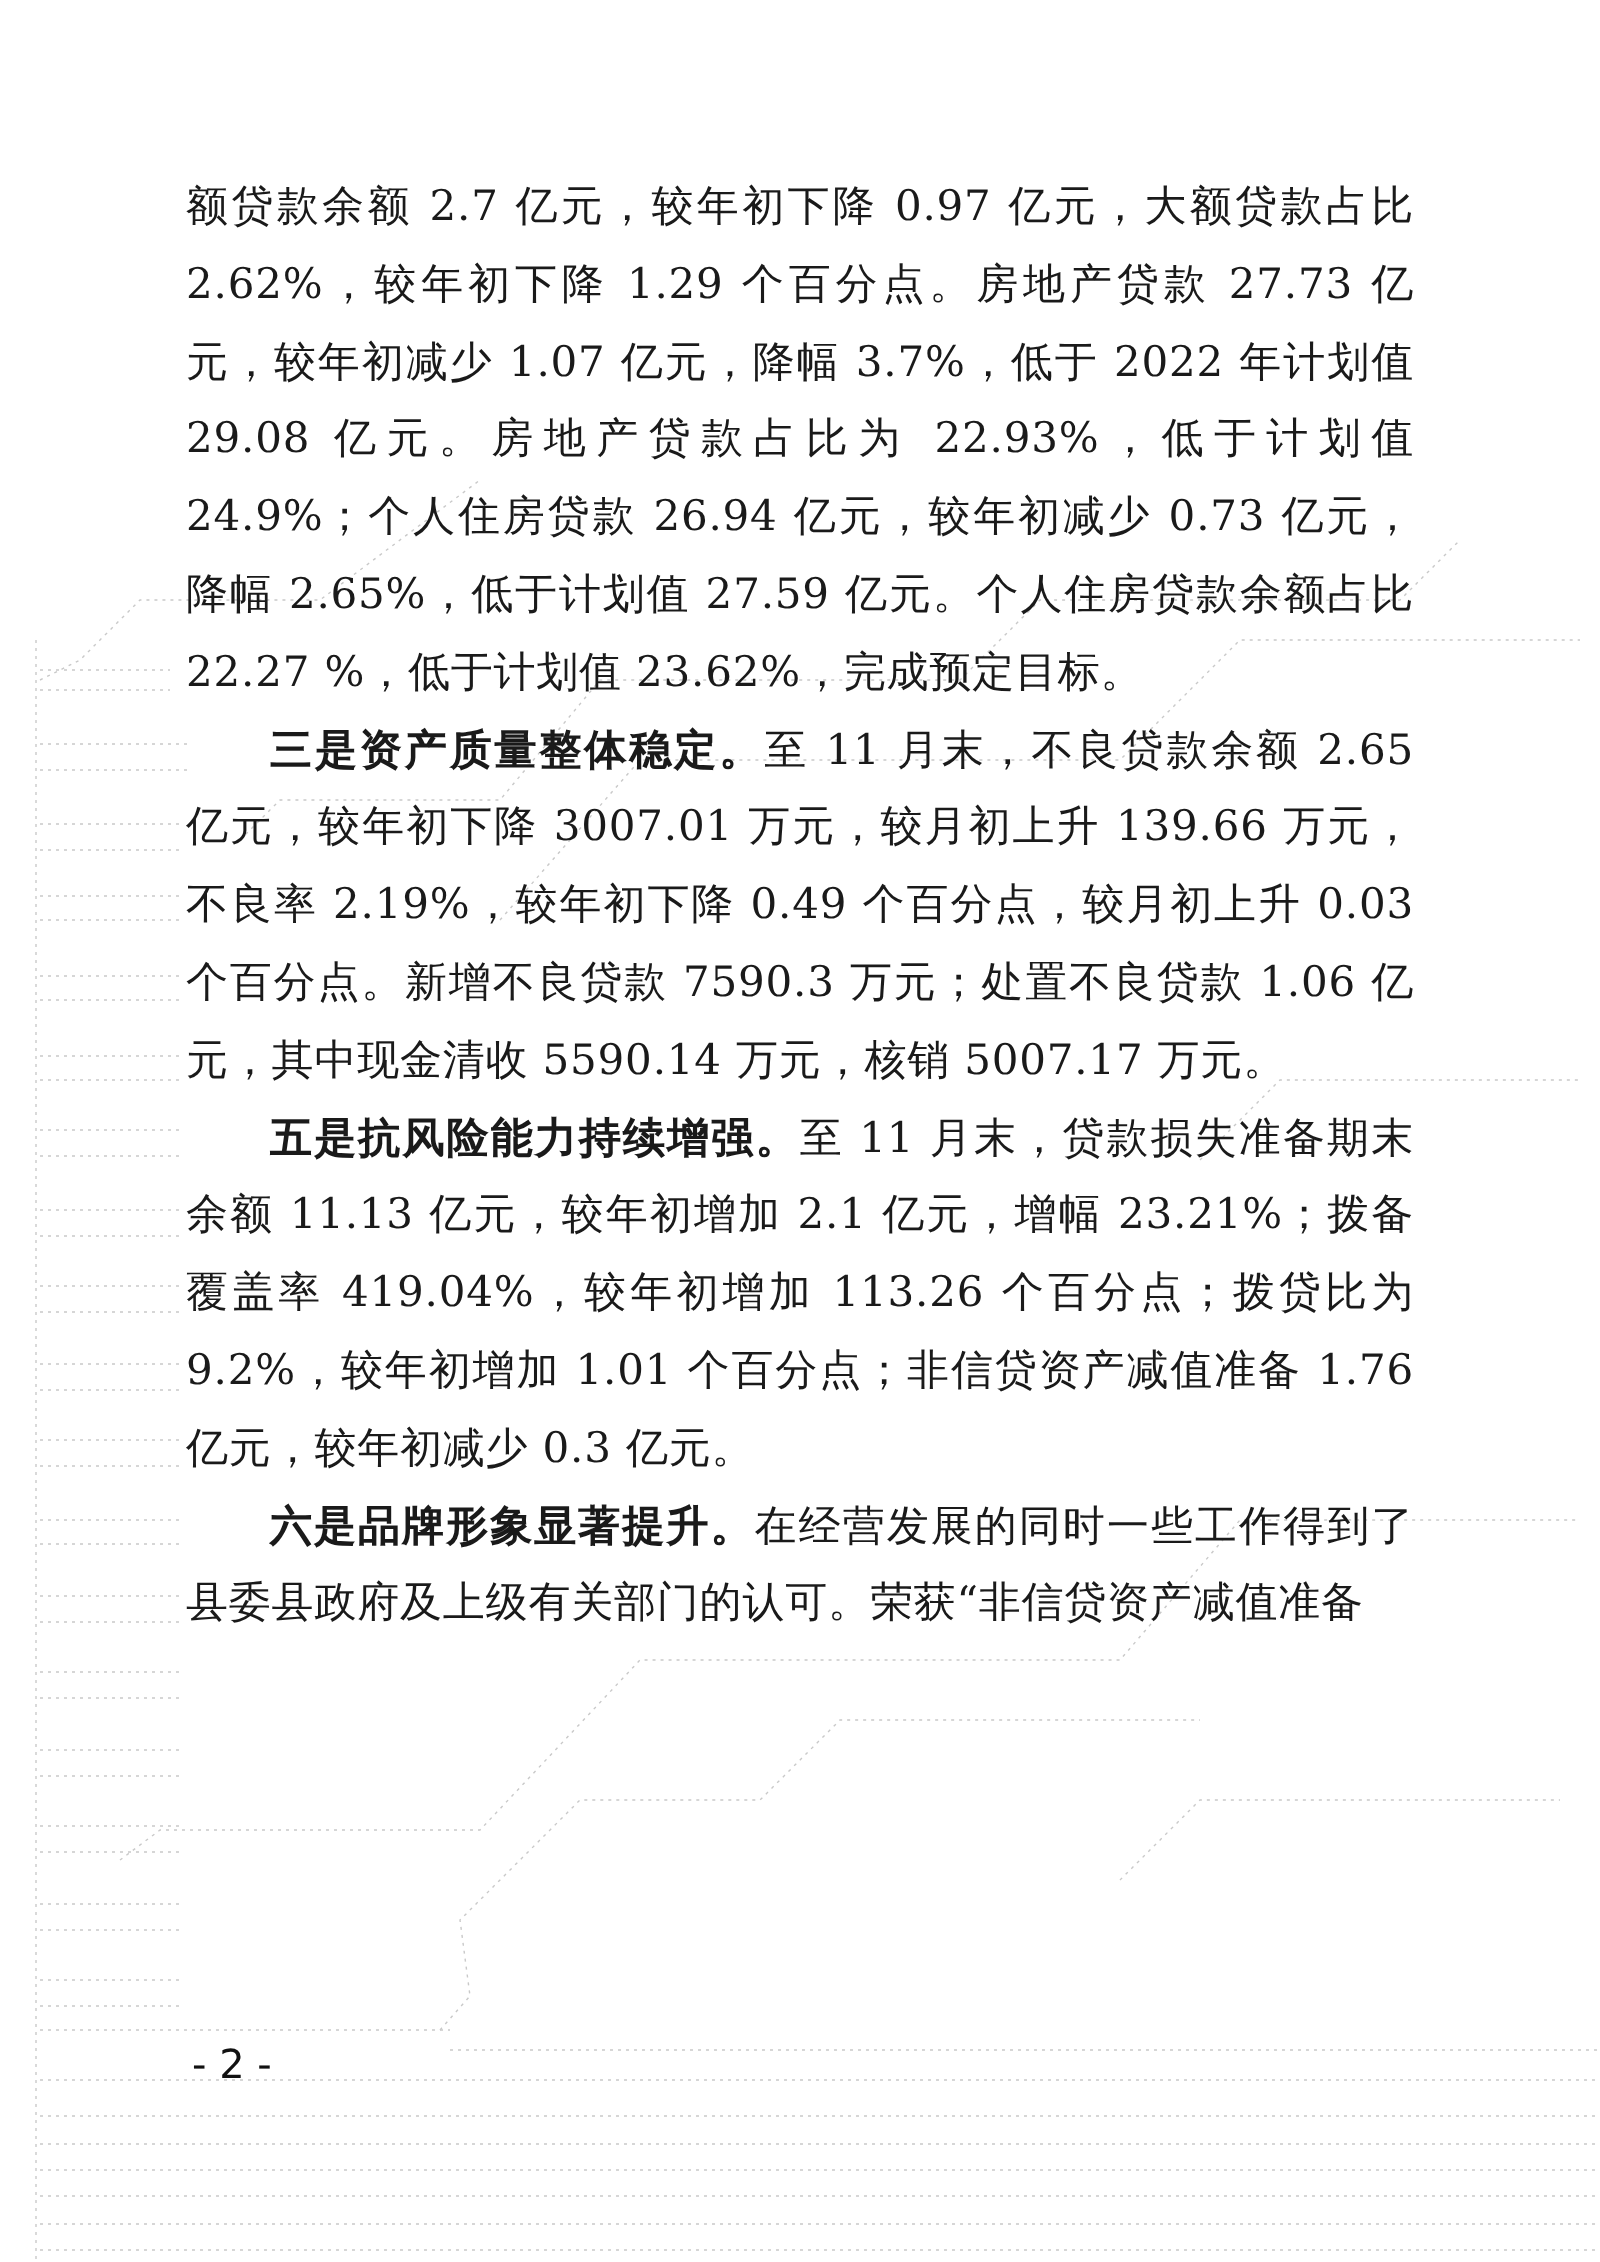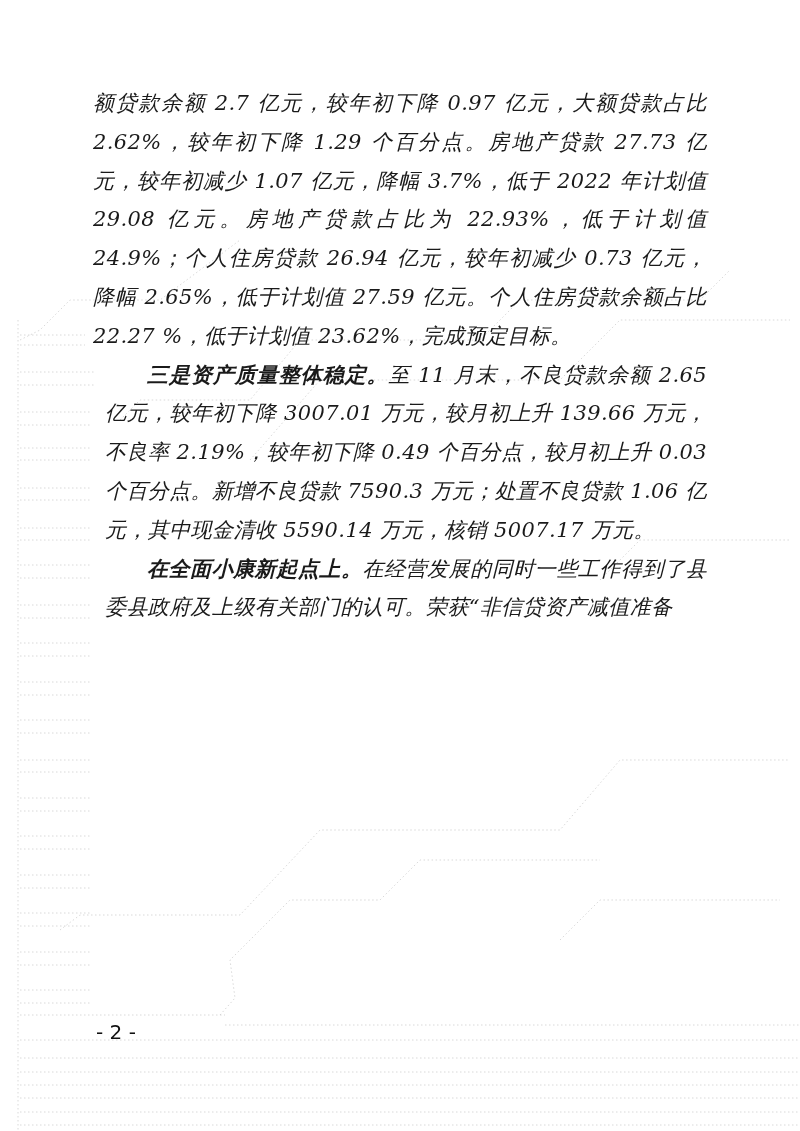--- a/index.html
+++ b/index.html
@@ -7,31 +7,31 @@
     width: 800px; height: 1131px; position: relative; overflow: hidden;
     background: #ffffff;
     font-family: "DejaVu Serif", "Liberation Serif", serif;
     color: #1a1a1a;
   }
   .bg-lines {
     position: absolute; left: 0; top: 0; width: 800px; height: 1131px;
     pointer-events: none;
   }
   .page {
-    position: absolute; left: 93px; top: 84px; width: 614px; font-style: italic;
+    position: absolute; left: 93px; top: 84px; width: 614px;
   }
   .para {
     margin: 0;
     font-size: 21px;
     line-height: 38.8px;
     text-align: justify;
     text-justify: inter-character;
     letter-spacing: 0.4px;
   }
-  .para.indent { text-indent: 42px; margin-left: 12px; }
+  .para.indent { text-indent: 42px; }
   .lead { font-weight: bold; }
   .page-number {
     position: absolute; left: 96px; top: 1020px;
     font-family: "DejaVu Sans", "Liberation Sans", sans-serif;
     font-size: 20px; color: #111;
   }
 </style>
 </head>
 <body>
 
@@ -97,17 +97,20 @@
 </svg>
 
 <div class="page">
   <p class="para">
     <span class="lead"></span><span>额贷款余额 2.7 亿元，较年初下降 0.97 亿元，大额贷款占比 2.62%，较年初下降 1.29 个百分点。房地产贷款 27.73 亿元，较年初减少 1.07 亿元，降幅 3.7%，低于 2022 年计划值 29.08 亿元。房地产贷款占比为 22.93%，低于计划值 24.9%；个人住房贷款 26.94 亿元，较年初减少 0.73 亿元，降幅 2.65%，低于计划值 27.59 亿元。个人住房贷款余额占比 22.27 %，低于计划值 23.62%，完成预定目标。</span>
   </p>
   <p class="para indent">
     <span class="lead">三是资产质量整体稳定。</span><span>至 11 月末，不良贷款余额 2.65 亿元，较年初下降 3007.01 万元，较月初上升 139.66 万元，不良率 2.19%，较年初下降 0.49 个百分点，较月初上升 0.03 个百分点。新增不良贷款 7590.3 万元；处置不良贷款 1.06 亿元，其中现金清收 5590.14 万元，核销 5007.17 万元。</span>
   </p>
   <p class="para indent">
-    <span class="lead">在全面小康新起点上。</span><span>在经营发展的同时一些工作得到了县委县政府及上级有关部门的认可。荣获“非信贷资产减值准备</span>
+    <span class="lead">五是抗风险能力持续增强。</span><span>至 11 月末，贷款损失准备期末余额 11.13 亿元，较年初增加 2.1 亿元，增幅 23.21%；拨备覆盖率 419.04%，较年初增加 113.26 个百分点；拨贷比为 9.2%，较年初增加 1.01 个百分点；非信贷资产减值准备 1.76 亿元，较年初减少 0.3 亿元。</span>
+  </p>
+  <p class="para indent">
+    <span class="lead">六是品牌形象显著提升。</span><span>在经营发展的同时一些工作得到了县委县政府及上级有关部门的认可。荣获“非信贷资产减值准备</span>
   </p>
 </div>
 
 <div class="page-number">- 2 -</div>
 
 </body></html>

